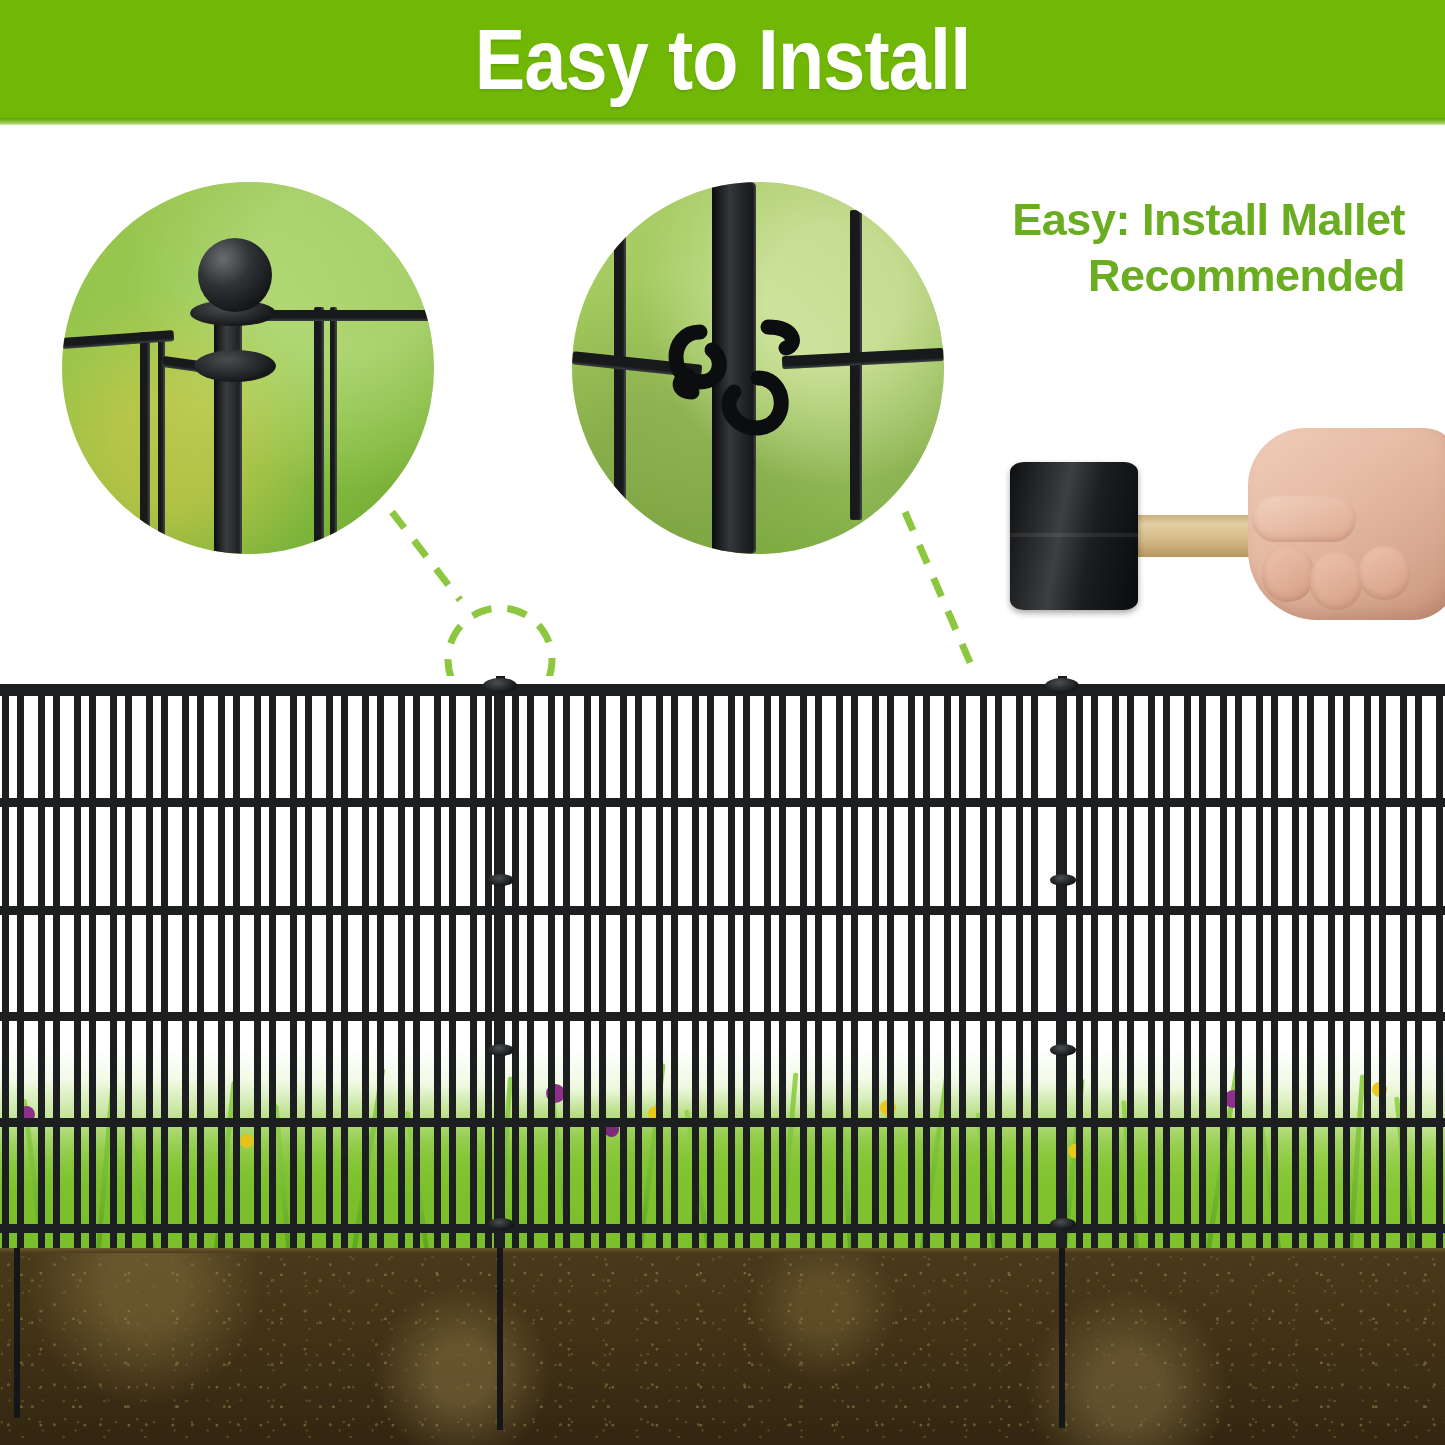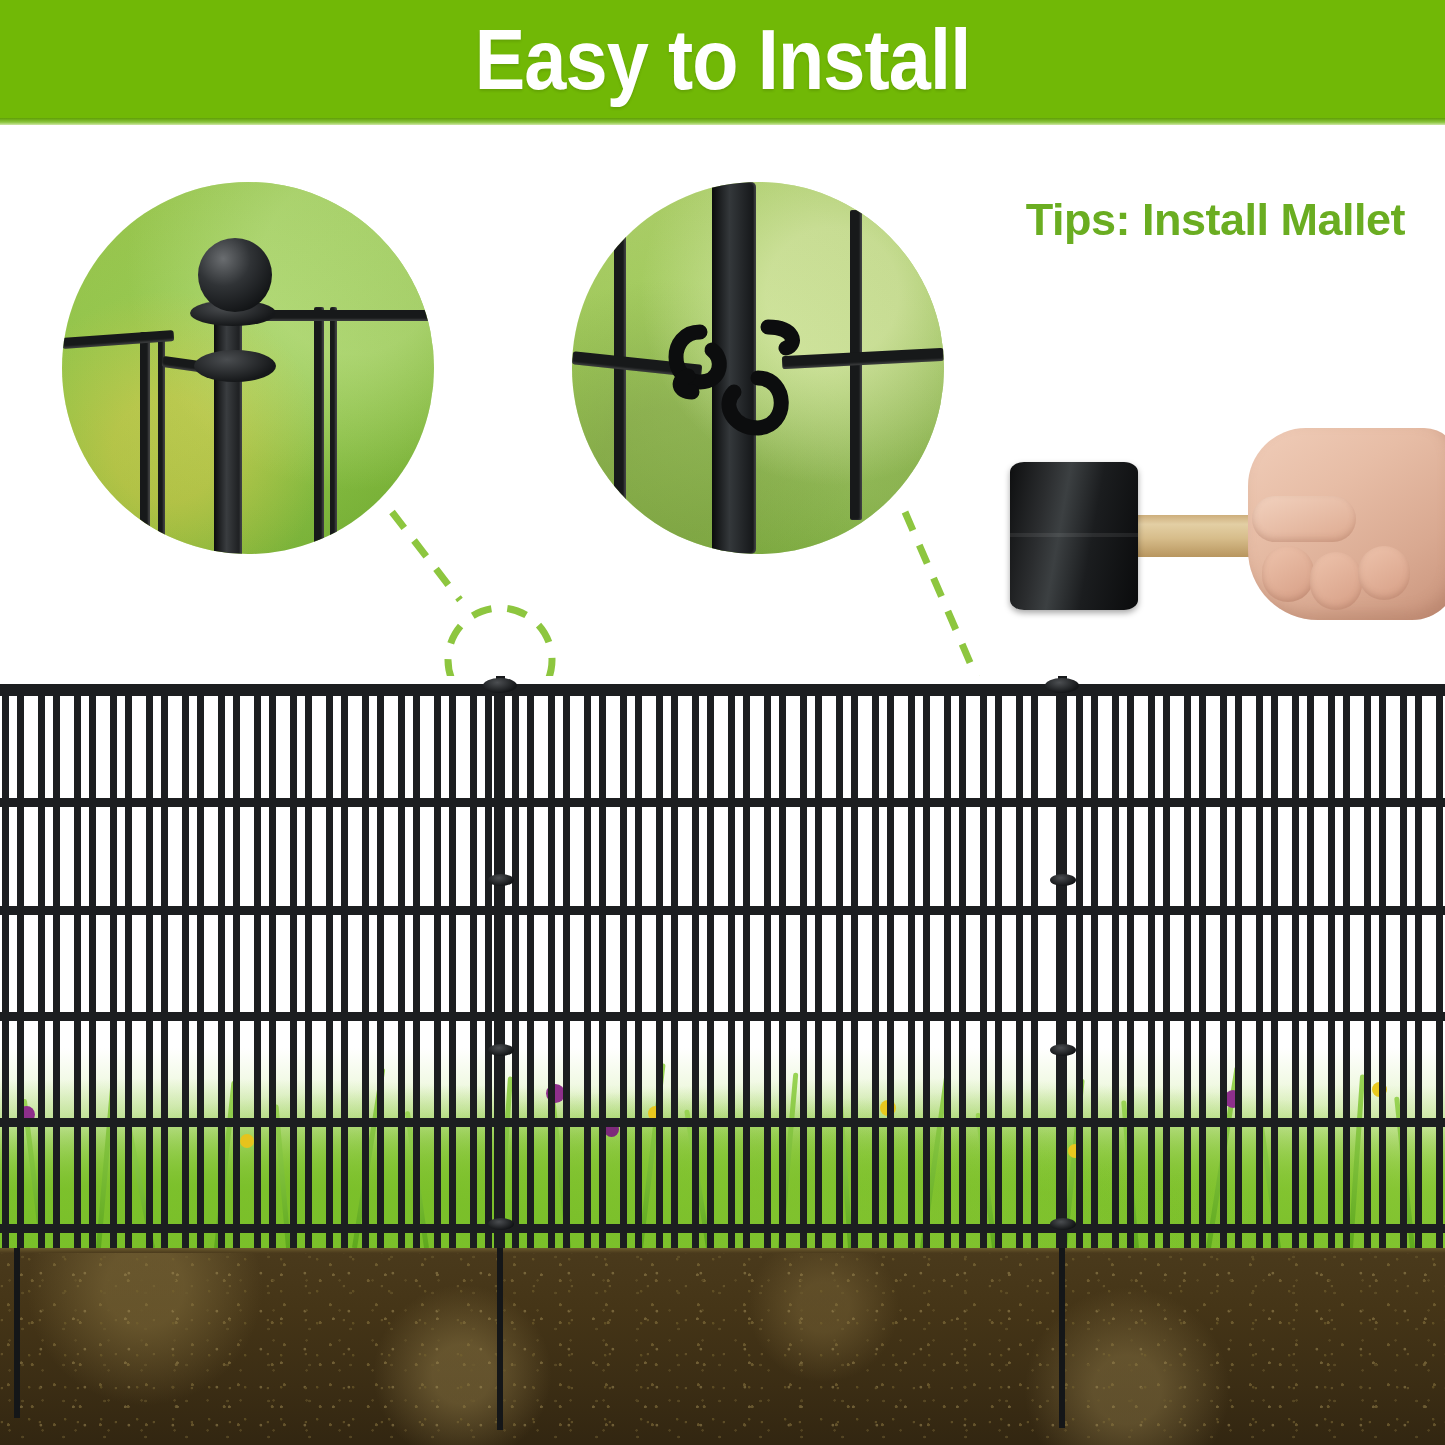--- a/index.html
+++ b/index.html
@@ -114,22 +114,23 @@
 </head>
 <body>
 
 <div class="stage">
 
   <div class="banner"></div>
   <div class="banner-edge"></div>
   <div class="banner-title">Easy to Install</div>
 
   <div class="tips">
-    <span>Tips:</span>
+    <span>Easy:</span>
     <span>Install Mallet</span><br>
+    <span>Recommended</span>
   </div>
 
   <div class="callout c1">
     <div class="blurbg g1"></div>
 
     <div class="bar" style="left:78px;top:150px;width:10px;height:230px;"></div>
     <div class="bar" style="left:96px;top:150px;width:7px;height:230px;"></div>
     <div class="bar" style="left:252px;top:125px;width:10px;height:255px;"></div>
     <div class="bar" style="left:268px;top:125px;width:7px;height:255px;"></div>
 

